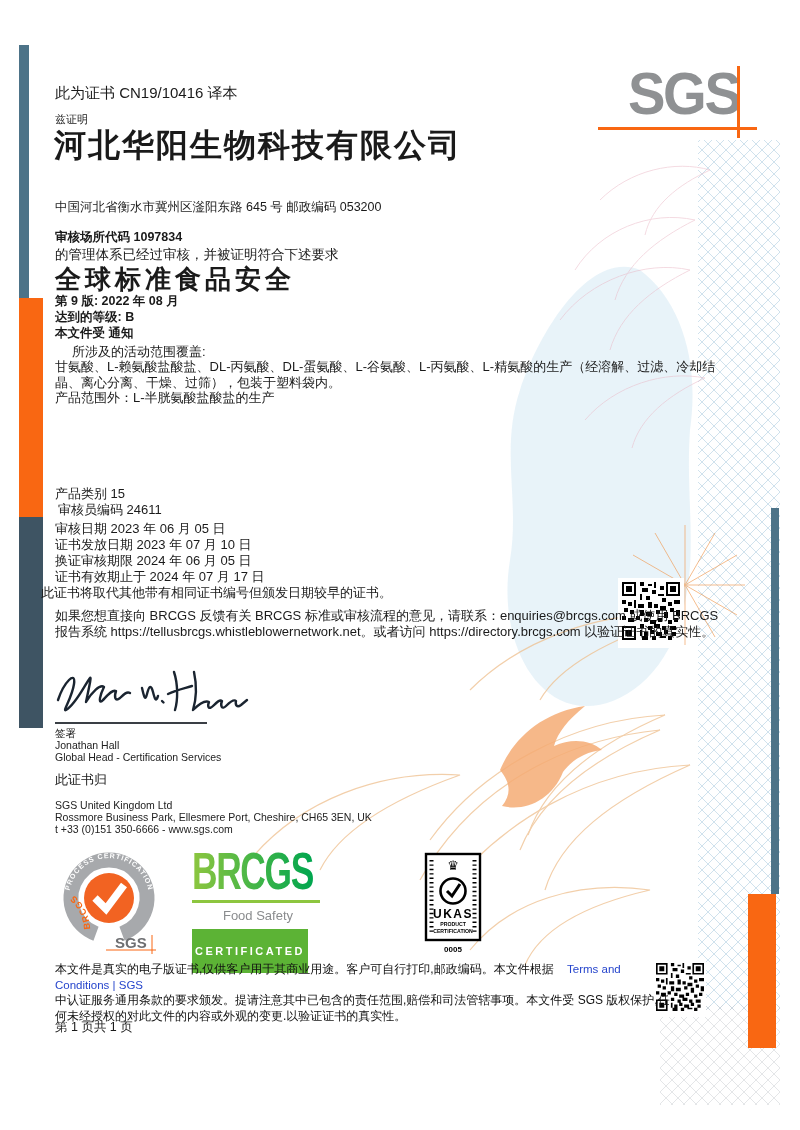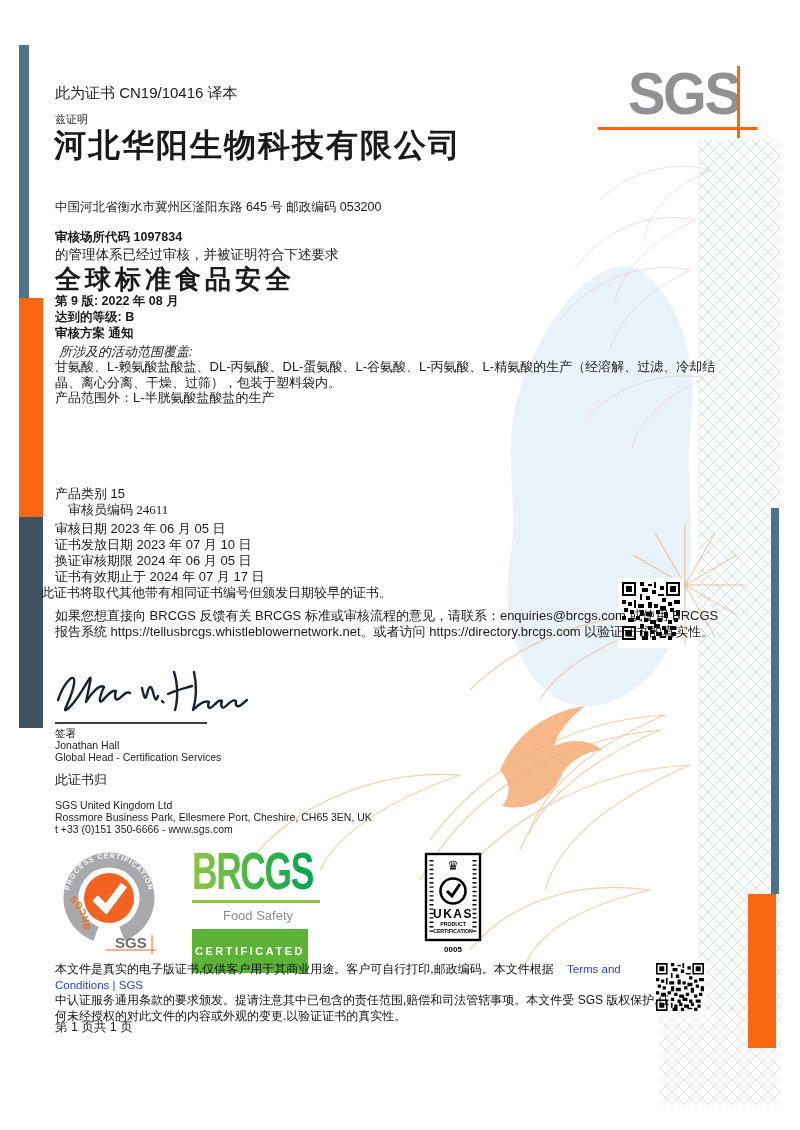--- a/index.html
+++ b/index.html
@@ -90,28 +90,28 @@
   <div class="abs t15" style="left:55px;top:84px;text-align:center;">此为证书 CN19/10416 译本</div>
   <div class="abs" style="left:55px;top:112px;font-size:11px;">兹证明</div>
   <div class="abs company" style="left:54px;top:124px;">河北华阳生物科技有限公司</div>
   <div class="abs t12" style="left:55px;top:200px;">中国河北省衡水市冀州区滏阳东路 645 号 邮政编码 053200</div>
 
   <div class="abs t12 bold" style="left:55px;top:230px;">审核场所代码 1097834</div>
   <div class="abs" style="left:55px;top:246px;font-size:13.5px;">的管理体系已经过审核，并被证明符合下述要求</div>
   <div class="abs standard" style="left:55px;top:262px;">全球标准食品安全</div>
   <div class="abs t12 bold" style="left:55px;top:294px;">第 9 版: 2022 年 08 月</div>
   <div class="abs t12 bold" style="left:55px;top:310px;">达到的等级: B</div>
-  <div class="abs t12 bold" style="left:55px;top:326px;">审核方案 通知</div>
-
-  <div class="abs t13" style="left:59px;top:344px;font-style:italic;">所涉及的活动范围覆盖:</div>
+  <div class="abs t12 bold" style="left:55px;top:326px;">本文件受 通知</div>
+
+  <div class="abs t13" style="left:72px;top:344px;">所涉及的活动范围覆盖:</div>
   <div class="abs t13" style="left:55px;top:359px;width:665px;">甘氨酸、L-赖氨酸盐酸盐、DL-丙氨酸、DL-蛋氨酸、L-谷氨酸、L-丙氨酸、L-精氨酸的生产（经溶解、过滤、冷却结晶、离心分离、干燥、过筛），包装于塑料袋内。</div>
   <div class="abs t13" style="left:55px;top:390px;text-align:center;">产品范围外：L-半胱氨酸盐酸盐的生产</div>
 
   <div class="abs t13" style="left:55px;top:486px;">产品类别 15</div>
-  <div class="abs t13" style="left:68px;top:502px;font-family:Liberation Serif, serif;">审核员编码 24611</div>
+  <div class="abs t13" style="left:58px;top:502px;">审核员编码 24611</div>
   <div class="abs t13" style="left:55px;top:521px;">审核日期 2023 年 06 月 05 日</div>
   <div class="abs t13" style="left:55px;top:537px;">证书发放日期 2023 年 07 月 10 日</div>
   <div class="abs t13" style="left:55px;top:553px;">换证审核期限 2024 年 06 月 05 日</div>
   <div class="abs t13" style="left:55px;top:569px;">证书有效期止于 2024 年 07 月 17 日</div>
   <div class="abs t13" style="left:41px;top:585px;">此证书将取代其他带有相同证书编号但颁发日期较早的证书。</div>
 
   <div class="abs qrbox" style="left:618px;top:578px;">
     <svg width="58" height="58">
         <use href="#qr-sym"></use>
       </svg>

